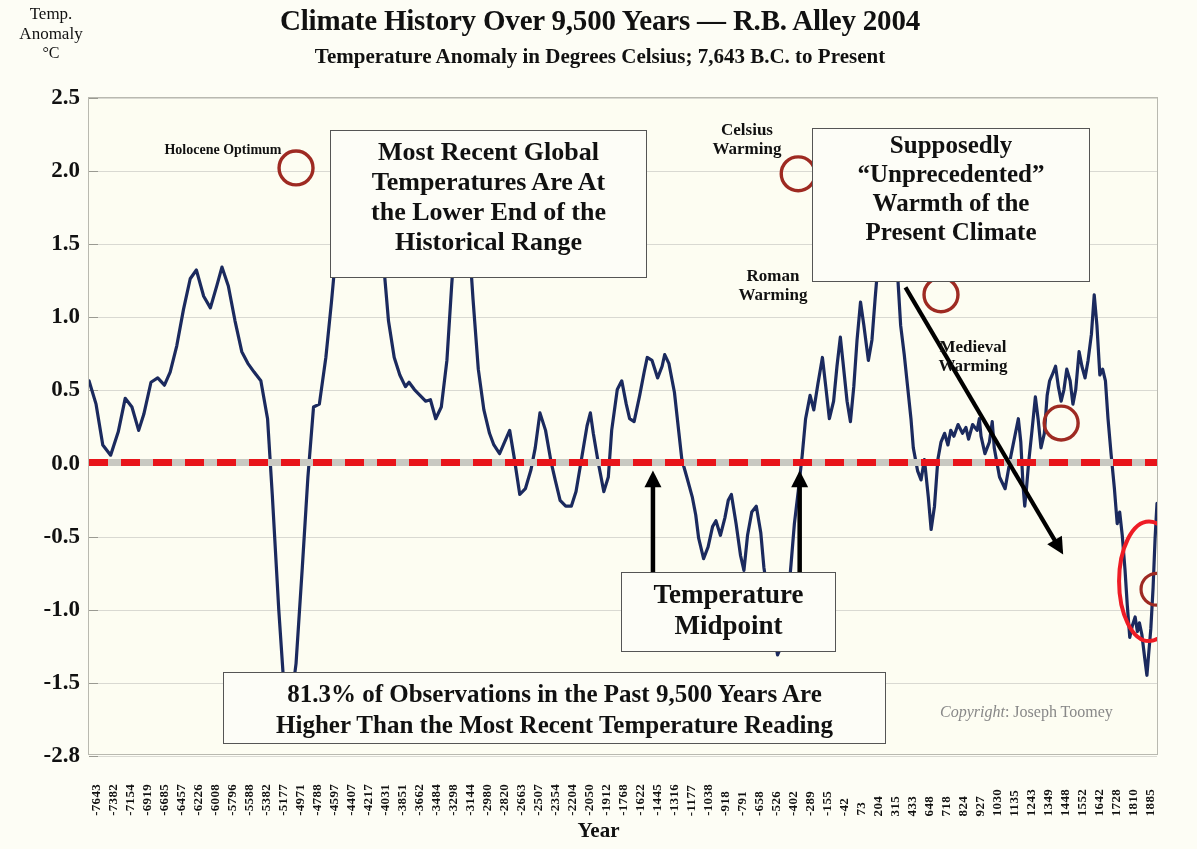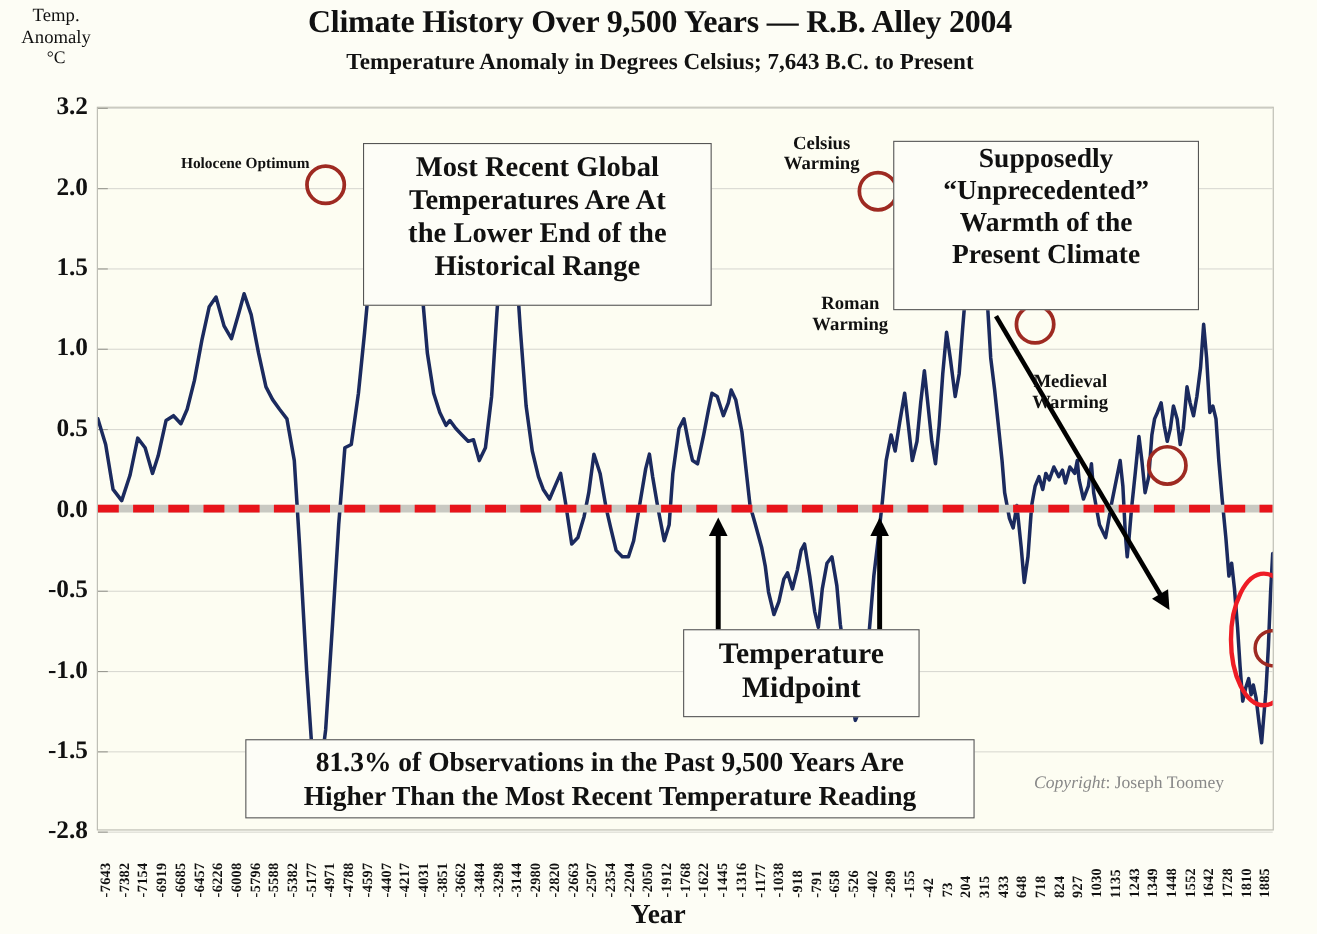--- a/index.html
+++ b/index.html
@@ -47,21 +47,21 @@
   
   #xlabels{position:absolute;left:88px;top:758px;width:1070px;height:58px;}
   .xtick{
     position:absolute;bottom:0;
     font-size:13px;font-weight:bold;color:#111;
     writing-mode:vertical-rl;transform:rotate(180deg);
     transform-origin:center;white-space:nowrap;letter-spacing:.3px;
   }
   .xaxis-name{
     position:absolute;left:0;top:818px;width:1197px;text-align:center;
-    font-weight:bold;font-size:25px;color:#111;
+    font-weight:bold;font-size:21px;color:#111;
   }
 
   
   .callout{
     position:absolute;background:#fdfdf7;border:1px solid #555;
     text-align:center;color:#111;box-sizing:border-box;
     font-weight:bold;
   }
   #callout-lower-end{left:330px;top:130px;width:317px;height:148px;
     font-size:26px;line-height:1.16;padding-top:6px;}
@@ -147,21 +147,21 @@
           <polygon points="712,373.5555555555556 720.5,390.5555555555556 703.5,390.5555555555556" fill="#000"></polygon>
         </g>
         <g>
           <line x1="818" y1="190" x2="969.5247503986582" y2="447.01666523316703" stroke="#000" stroke-width="4.2" vector-effect="non-scaling-stroke"></line>
           <polygon points="976,458 960.0441106869889,447.6723867117839 974.6885570427662,439.03872057666143" fill="#000"></polygon>
         </g>
       </svg>
   </div>
 
   <div id="ytick-layer">
-      <div class="ytick-label" style="top: 97px; right: 1117px;">3.2</div>
+      <div class="ytick-label" style="top: 97px; right: 1117px;">2.5</div>
       <div class="ytick-label" style="top: 170.111px; right: 1117px;">2.0</div>
       <div class="ytick-label" style="top: 243.222px; right: 1117px;">1.5</div>
       <div class="ytick-label" style="top: 316.333px; right: 1117px;">1.0</div>
       <div class="ytick-label" style="top: 389.444px; right: 1117px;">0.5</div>
       <div class="ytick-label" style="top: 462.556px; right: 1117px;">0.0</div>
       <div class="ytick-label" style="top: 535.667px; right: 1117px;">-0.5</div>
       <div class="ytick-label" style="top: 608.778px; right: 1117px;">-1.0</div>
       <div class="ytick-label" style="top: 681.889px; right: 1117px;">-1.5</div>
       <div class="ytick-label" style="top: 755px; right: 1117px;">-2.8</div>
     </div>

